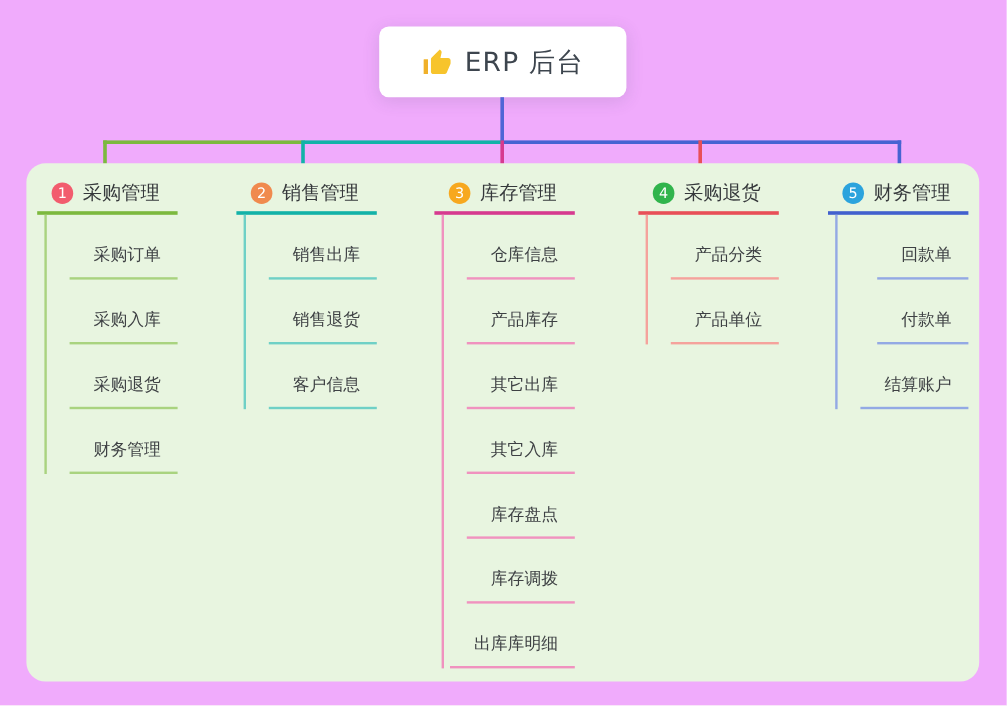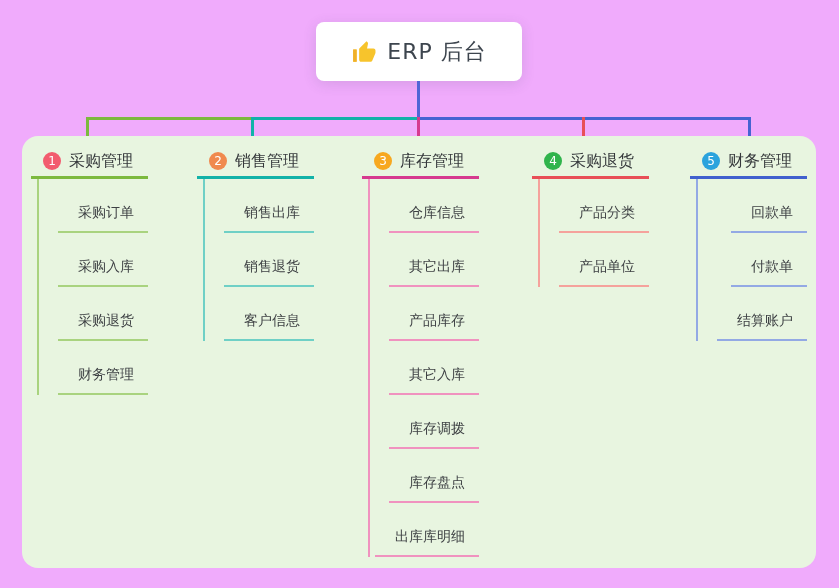--- a/index.html
+++ b/index.html
@@ -110,25 +110,25 @@
     </div>
   </div>
 
   <div class="branch b3">
     <div class="heading">
       <span class="badge">3</span>
       <span>库存管理</span>
     </div>
     <div class="items">
       <div class="item">仓库信息</div>
+      <div class="item">产品库存</div>
       <div class="item">其它出库</div>
-      <div class="item">产品库存</div>
       <div class="item">其它入库</div>
+      <div class="item">库存盘点</div>
       <div class="item">库存调拨</div>
-      <div class="item">库存盘点</div>
       <div class="item">出库库明细</div>
     </div>
   </div>
 
   <div class="branch b4">
     <div class="heading">
       <span class="badge">4</span>
       <span>采购退货</span>
     </div>
     <div class="items">

